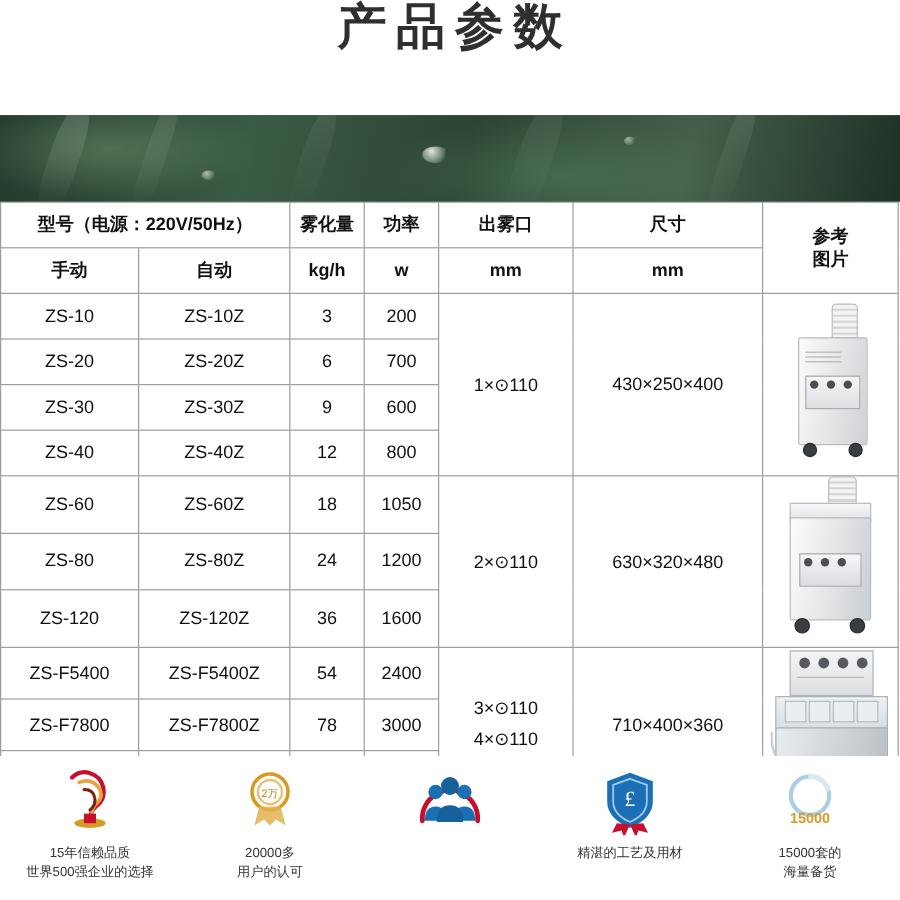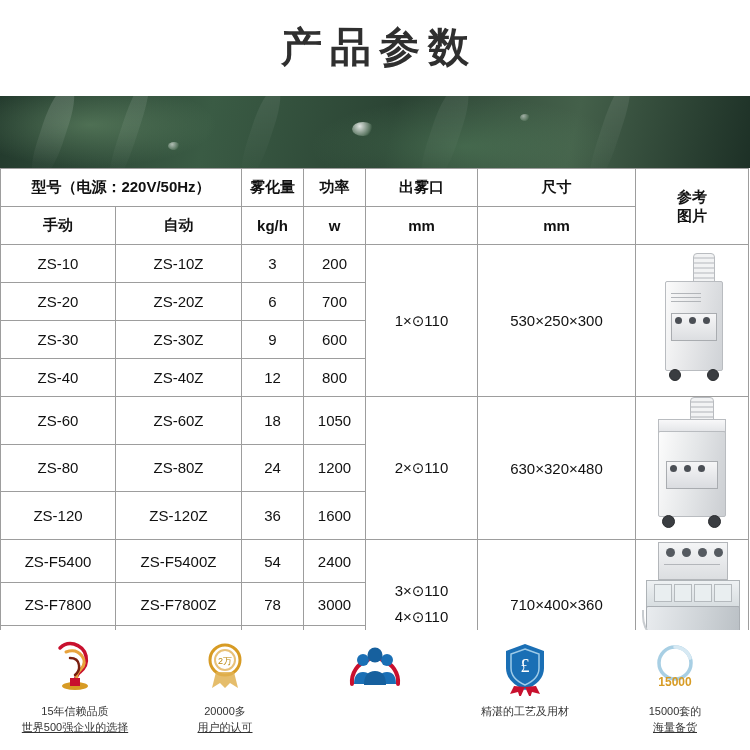--- a/index.html
+++ b/index.html
@@ -19,21 +19,21 @@
     height: 750px;
   }
 
   
   .header {
     height: 96px;
     background: #ffffff;
     display: flex;
     flex-direction: column;
     align-items: center;
-    justify-content: center;
+    justify-content: flex-start;
   }
   .header-title {
     font-family: "DejaVu Serif", serif;
     font-weight: bold;
     font-size: 41px;
     letter-spacing: 8px;
     color: #2f2f2f;
     line-height: 1.1;
     text-indent: 8px;
   }
@@ -227,21 +227,21 @@
     align-items: flex-start;
     justify-content: center;
   }
   .badge-text {
     margin-top: 4px;
     font-size: 11px;
     line-height: 1.45;
     color: #333333;
     text-align: center;
   }
-  .badge-text .l2 { display: block; text-decoration: underline; }
+  .badge-text .l2 { display: block; }
 </style>
 </head>
 <body>
 
 <div class="page">
 
   <div class="header">
     <div class="header-title">产品参数</div>
   </div>
 
@@ -290,21 +290,21 @@
           <td class="unit-small">mm</td>
           <td class="unit-small">mm</td>
         </tr>
 
         <tr>
           <td>ZS-10</td>
           <td>ZS-10Z</td>
           <td>3</td>
           <td>200</td>
           <td rowspan="4" class="nowrap">1×⊙110</td>
-          <td rowspan="4" class="nowrap">530×250×300</td>
+          <td rowspan="4" class="nowrap">430×250×400</td>
           <td rowspan="4" class="pic-cell">
             <div class="machine m-a">
               <div class="hose"></div>
               <div class="elbow"></div>
               <div class="body"></div>
               <div class="vent" style="top:42px;"></div>
               <div class="vent" style="top:46px;"></div>
               <div class="vent" style="top:50px;"></div>
               <div class="panel"></div>
               <div class="knob" style="left:26px; top:66px;"></div>

